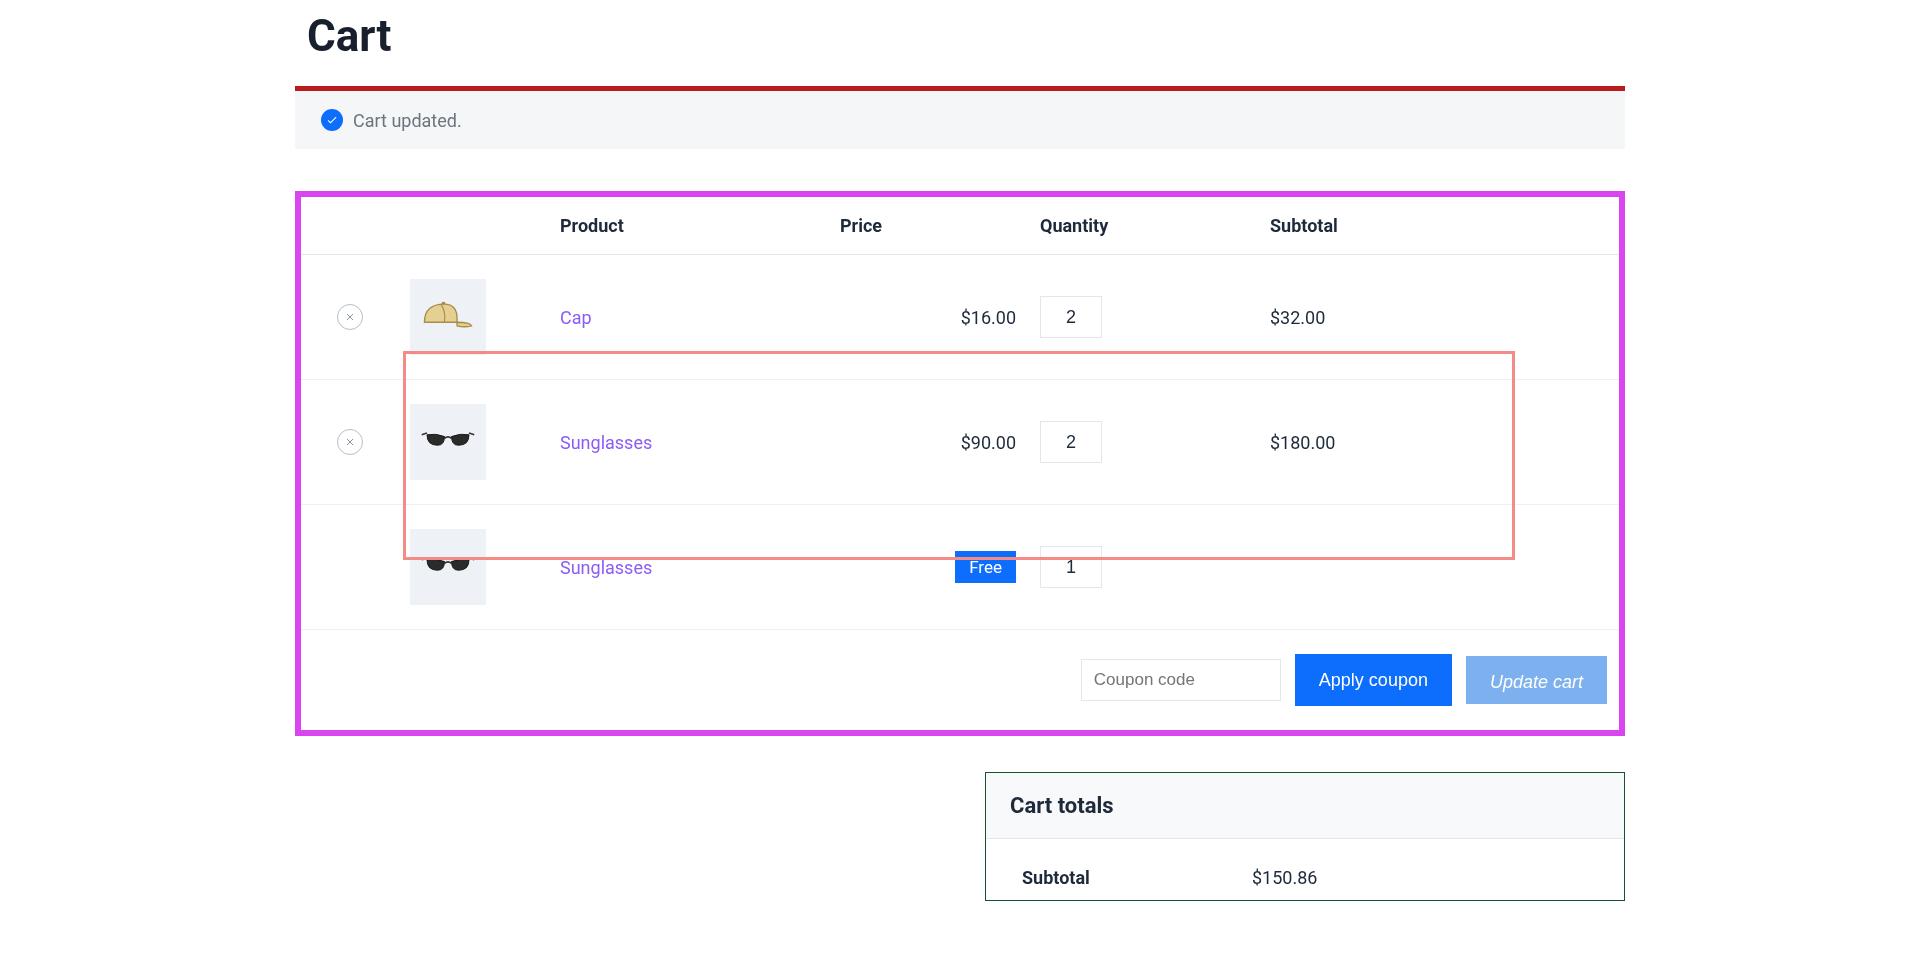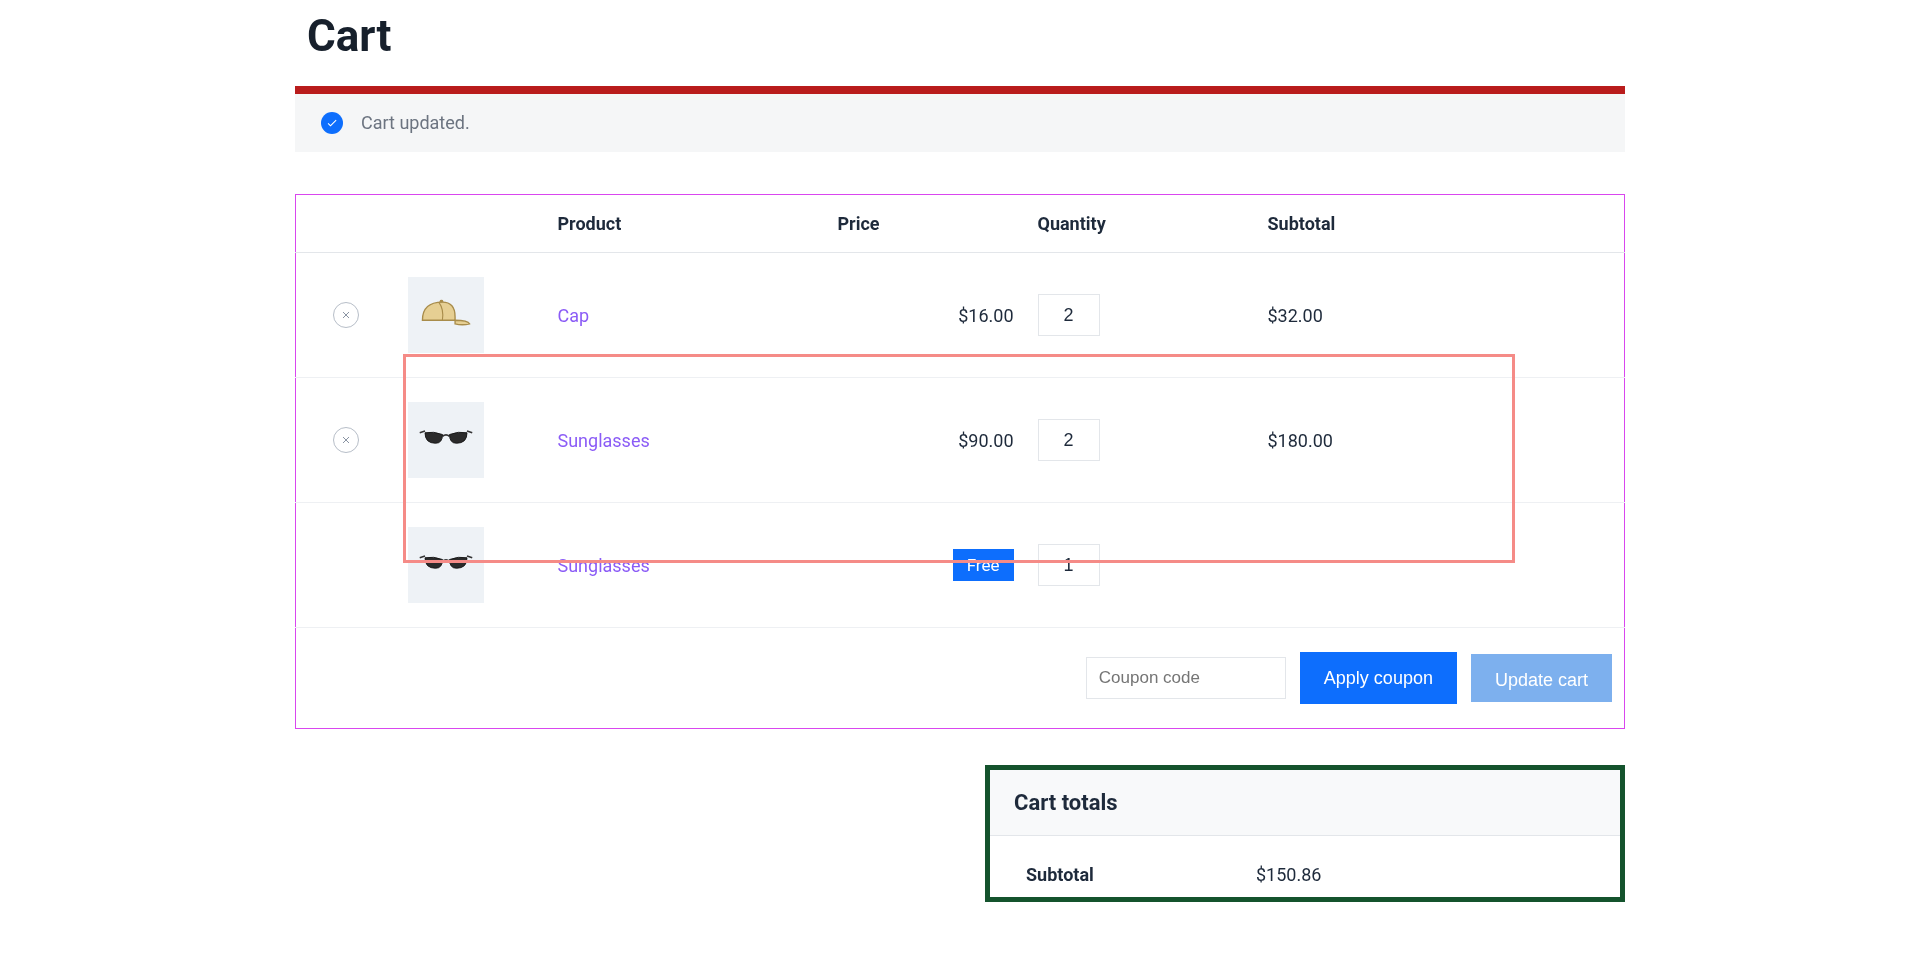--- a/index.html
+++ b/index.html
@@ -15,47 +15,47 @@
     margin: 0 auto;
     padding-top: 10px;
   }
   h1.page-title {
     font-size: 44px;
     font-weight: 700;
     margin: 0 0 24px 12px;
     color: #17202c;
   }
   .notice {
-    border-top: 8px solid #b91c1c;
+    border-top: 5px solid #b91c1c;
     background: #f5f6f7;
     padding: 18px 26px;
     display: flex;
-    align-items: flex-start;
-    gap: 18px;
+    align-items: flex-end;
+    gap: 10px;
     margin-bottom: 42px;
   }
   .notice-icon {
     width: 22px;
     height: 22px;
     background: #0d6efd;
     border-radius: 50%;
     display: flex;
     align-items: center;
     justify-content: center;
     flex-shrink: 0;
   }
   .notice-icon svg { width: 12px; height: 12px; fill: #fff; }
   .notice-text { color: #6c7480; font-size: 18px; }
 
   .cart-wrap { position: relative; }
 
   table.cart {
     width: 100%;
     border-collapse: collapse;
-    border: 1px solid #d946ef;
+    border: 6px solid #d946ef;
     background: #fff;
   }
   table.cart thead th {
     text-align: left;
     font-weight: 700;
     font-size: 18px;
     color: #1e2a3b;
     padding: 18px 12px;
     border-bottom: 1px solid #e3e6ea;
     background: #fff;
@@ -148,37 +148,38 @@
     cursor: pointer;
   }
   .btn-update {
     background: #7db0ee;
     color: #fff;
     border: 0;
     height: 48px;
     padding: 16px 24px;
     font-size: 18px;
     cursor: pointer;
+    font-style: italic;
   }
 
   .highlight-box {
     position: absolute;
     border: 3px solid #f58b87;
     pointer-events: none;
     left: 108px;
     top: 160px;
     width: 1112px;
     height: 209px;
   }
 
   .totals-card {
     width: 640px;
     margin-left: auto;
     margin-top: 36px;
-    border: 5px solid #14532d;
+    border: 1px solid #14532d;
   }
   .totals-header {
     background: #f8f9fa;
     padding: 20px 24px;
     font-size: 22px;
     font-weight: 700;
     border-bottom: 1px solid #e3e6ea;
   }
   .totals-row {
     display: flex;

